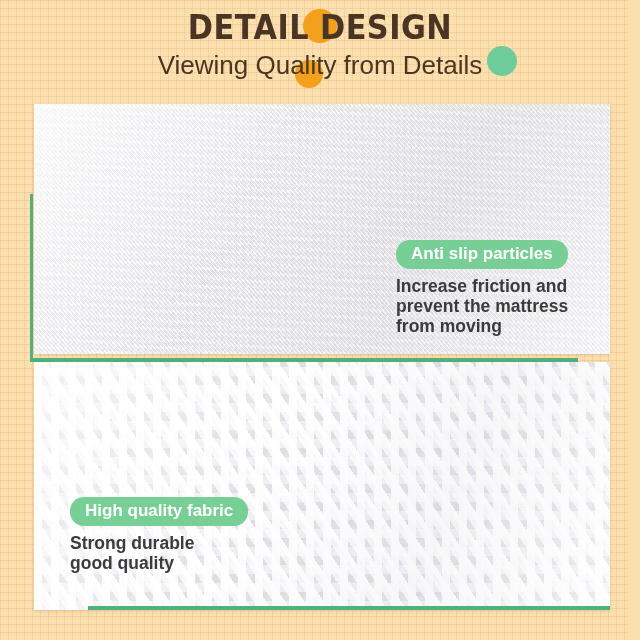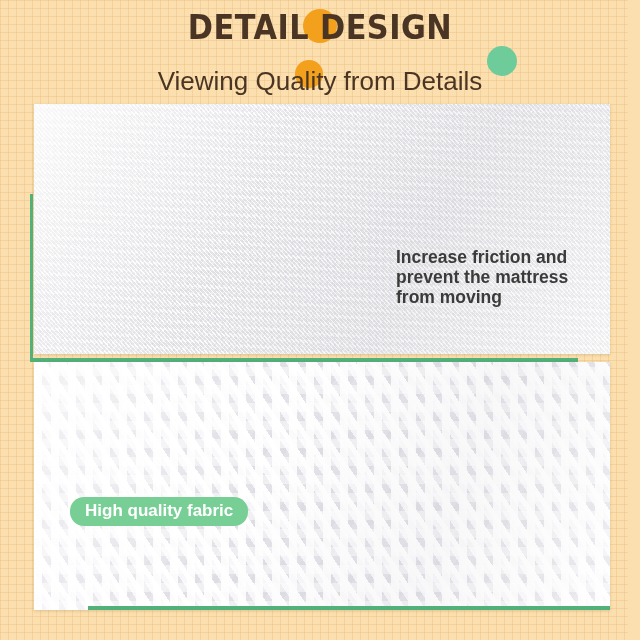--- a/index.html
+++ b/index.html
@@ -69,21 +69,21 @@
     font-weight: bold;
     font-size: 33px;
     letter-spacing: 0.5px;
     color: #4a3423;
     line-height: 40px;
     transform: scaleX(0.92);
   }
   #sub-title {
     position: absolute;
     left: 0;
-    top: 64px;
+    top: 48px;
     width: 640px;
     font-family: "Liberation Sans", sans-serif;
     font-weight: normal;
     font-size: 26px;
     color: #4a3423;
     line-height: 34px;
   }
 
   
   .panel {
@@ -216,29 +216,32 @@
   </div>
 
   <div class="panel" id="panel-1">
     <div class="tex"></div>
     <div class="sheen"></div>
   </div>
   <div class="panel-accent" id="accent-1"></div>
   <div class="panel-accent" id="accent-1b"></div>
 
   <div class="callout" id="callout-1">
+    <div class="badge">Anti slip particles</div>
     <div class="desc">Increase friction and
 prevent the mattress
 from moving</div>
   </div>
 
   <div class="panel" id="panel-2">
     <div class="tex"></div>
     <div class="tex-mask"></div>
     <div class="sheen"></div>
   </div>
   <div class="panel-accent" id="accent-2"></div>
 
   <div class="callout" id="callout-2">
     <div class="badge">High quality fabric</div>
+    <div class="desc">Strong  durable
+good quality</div>
   </div>
 
 </div>
 
 </body></html>

